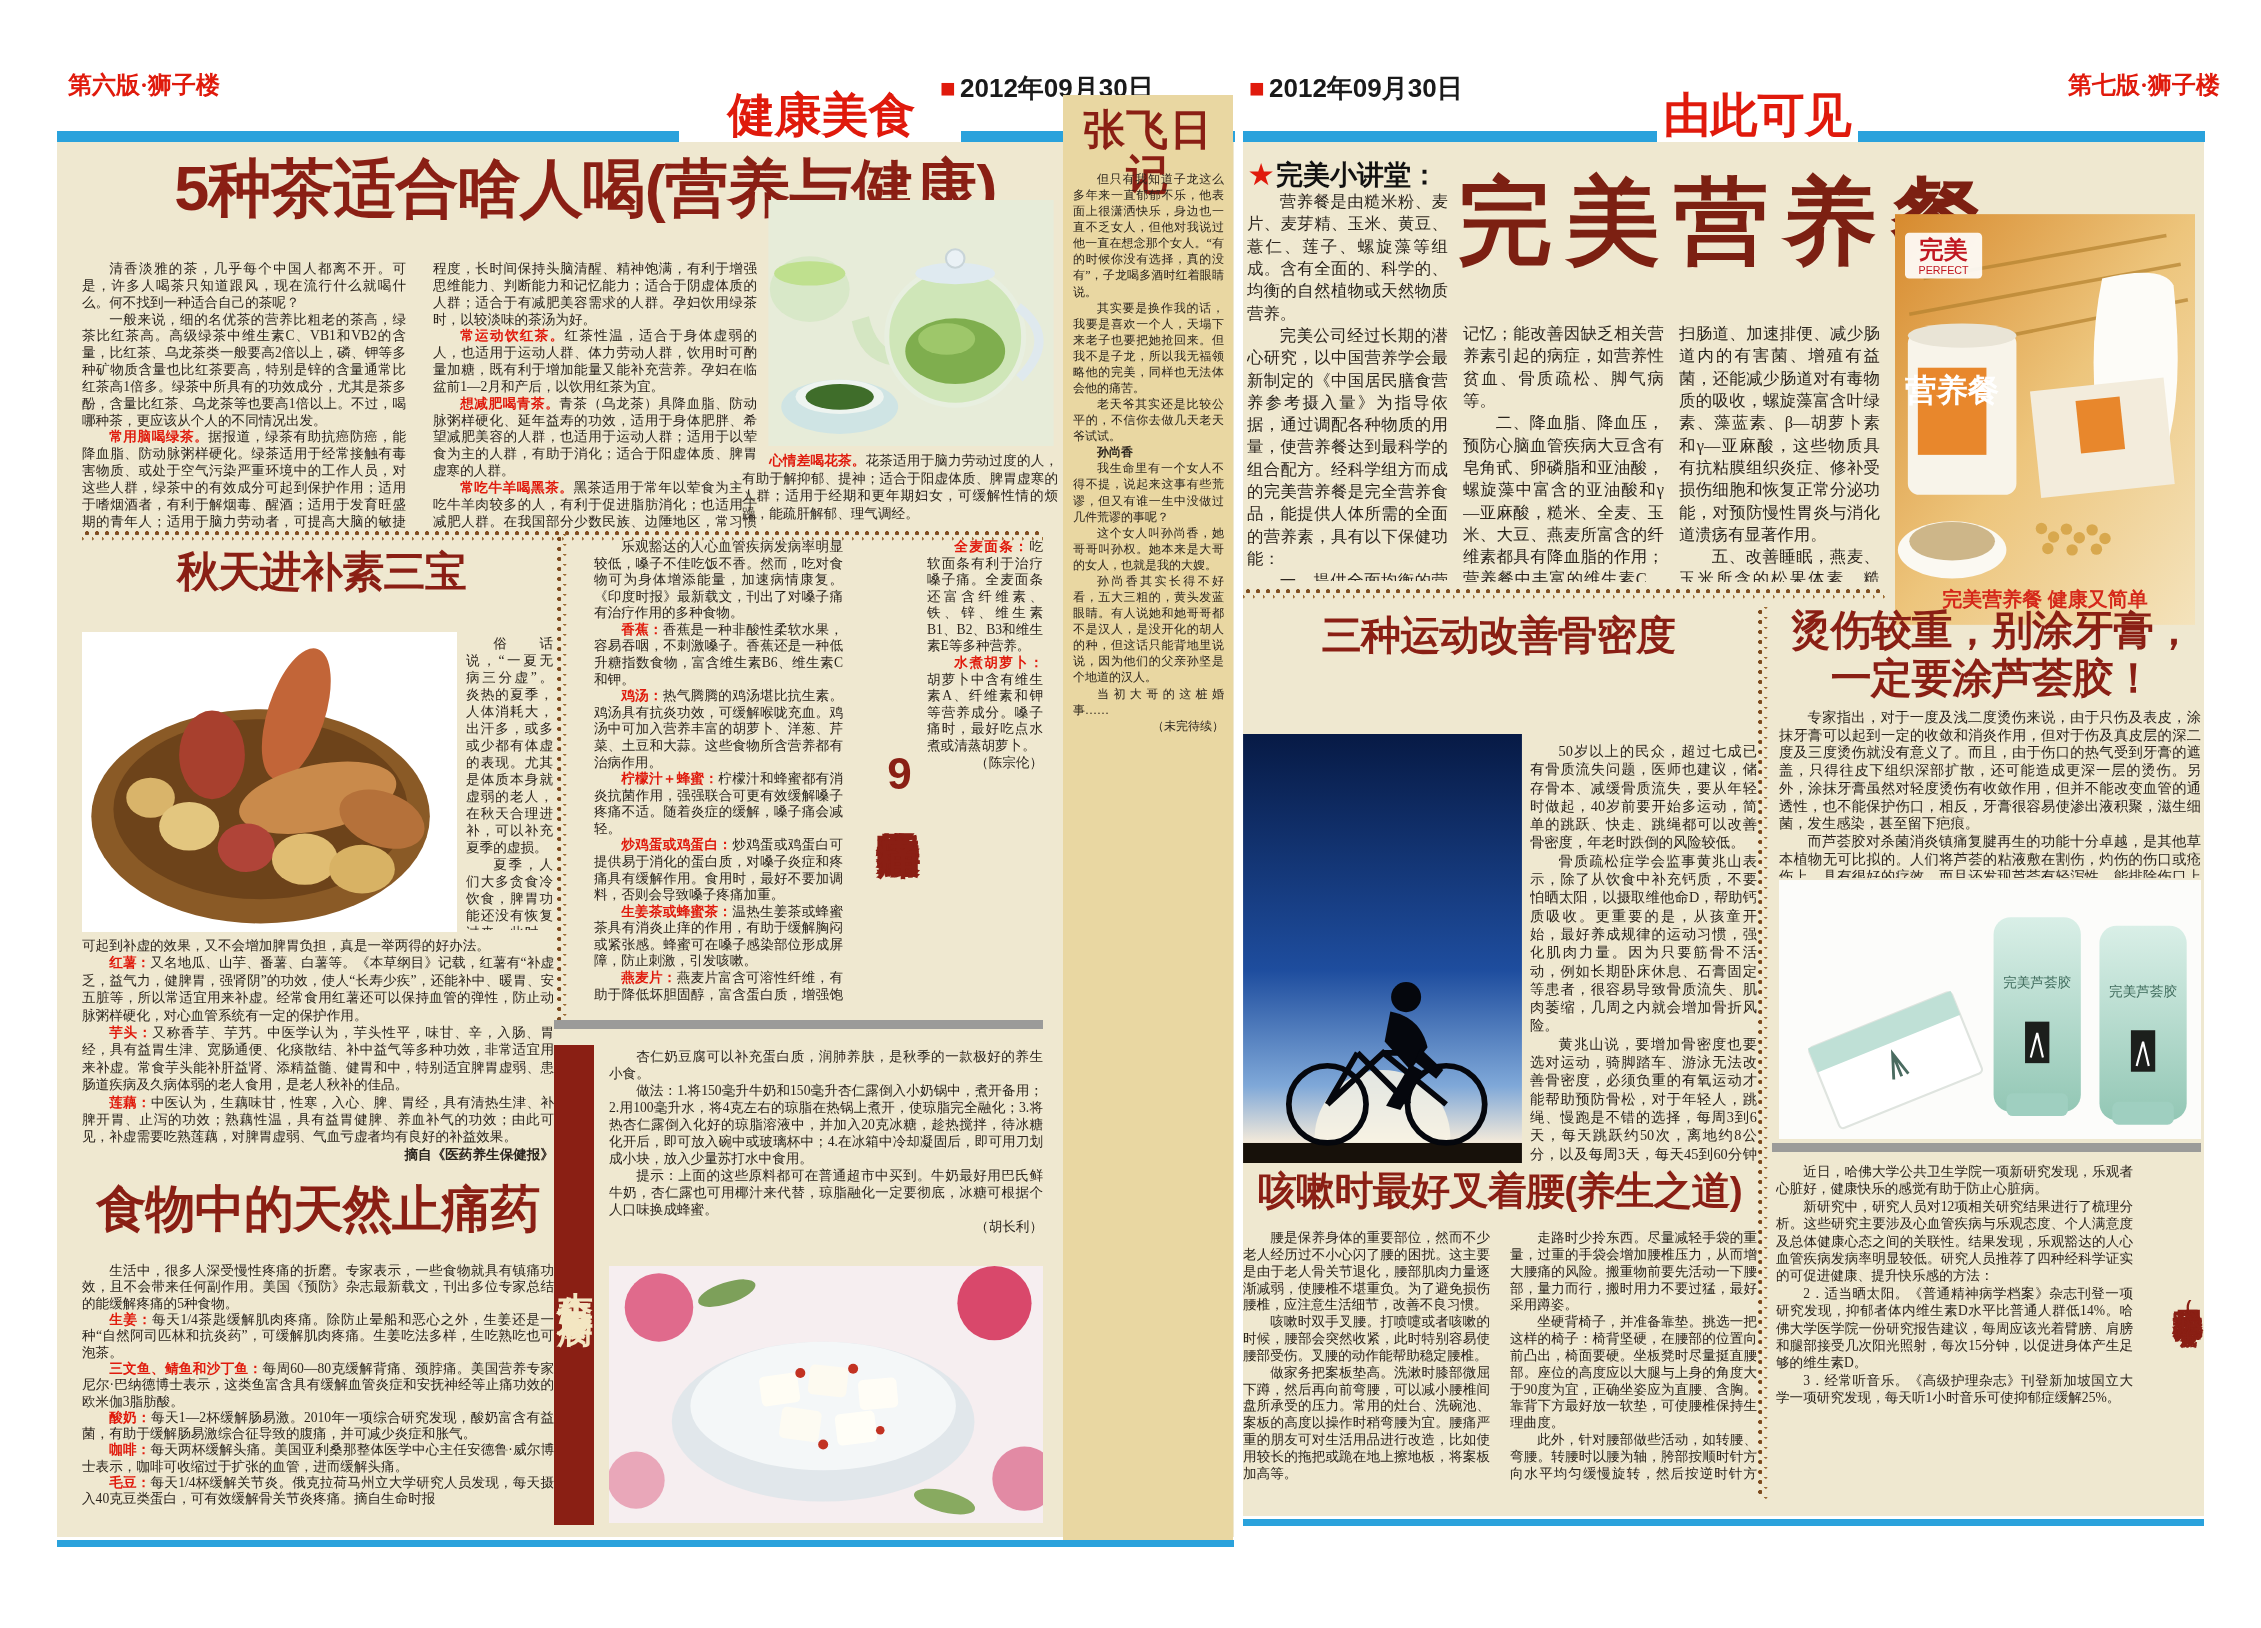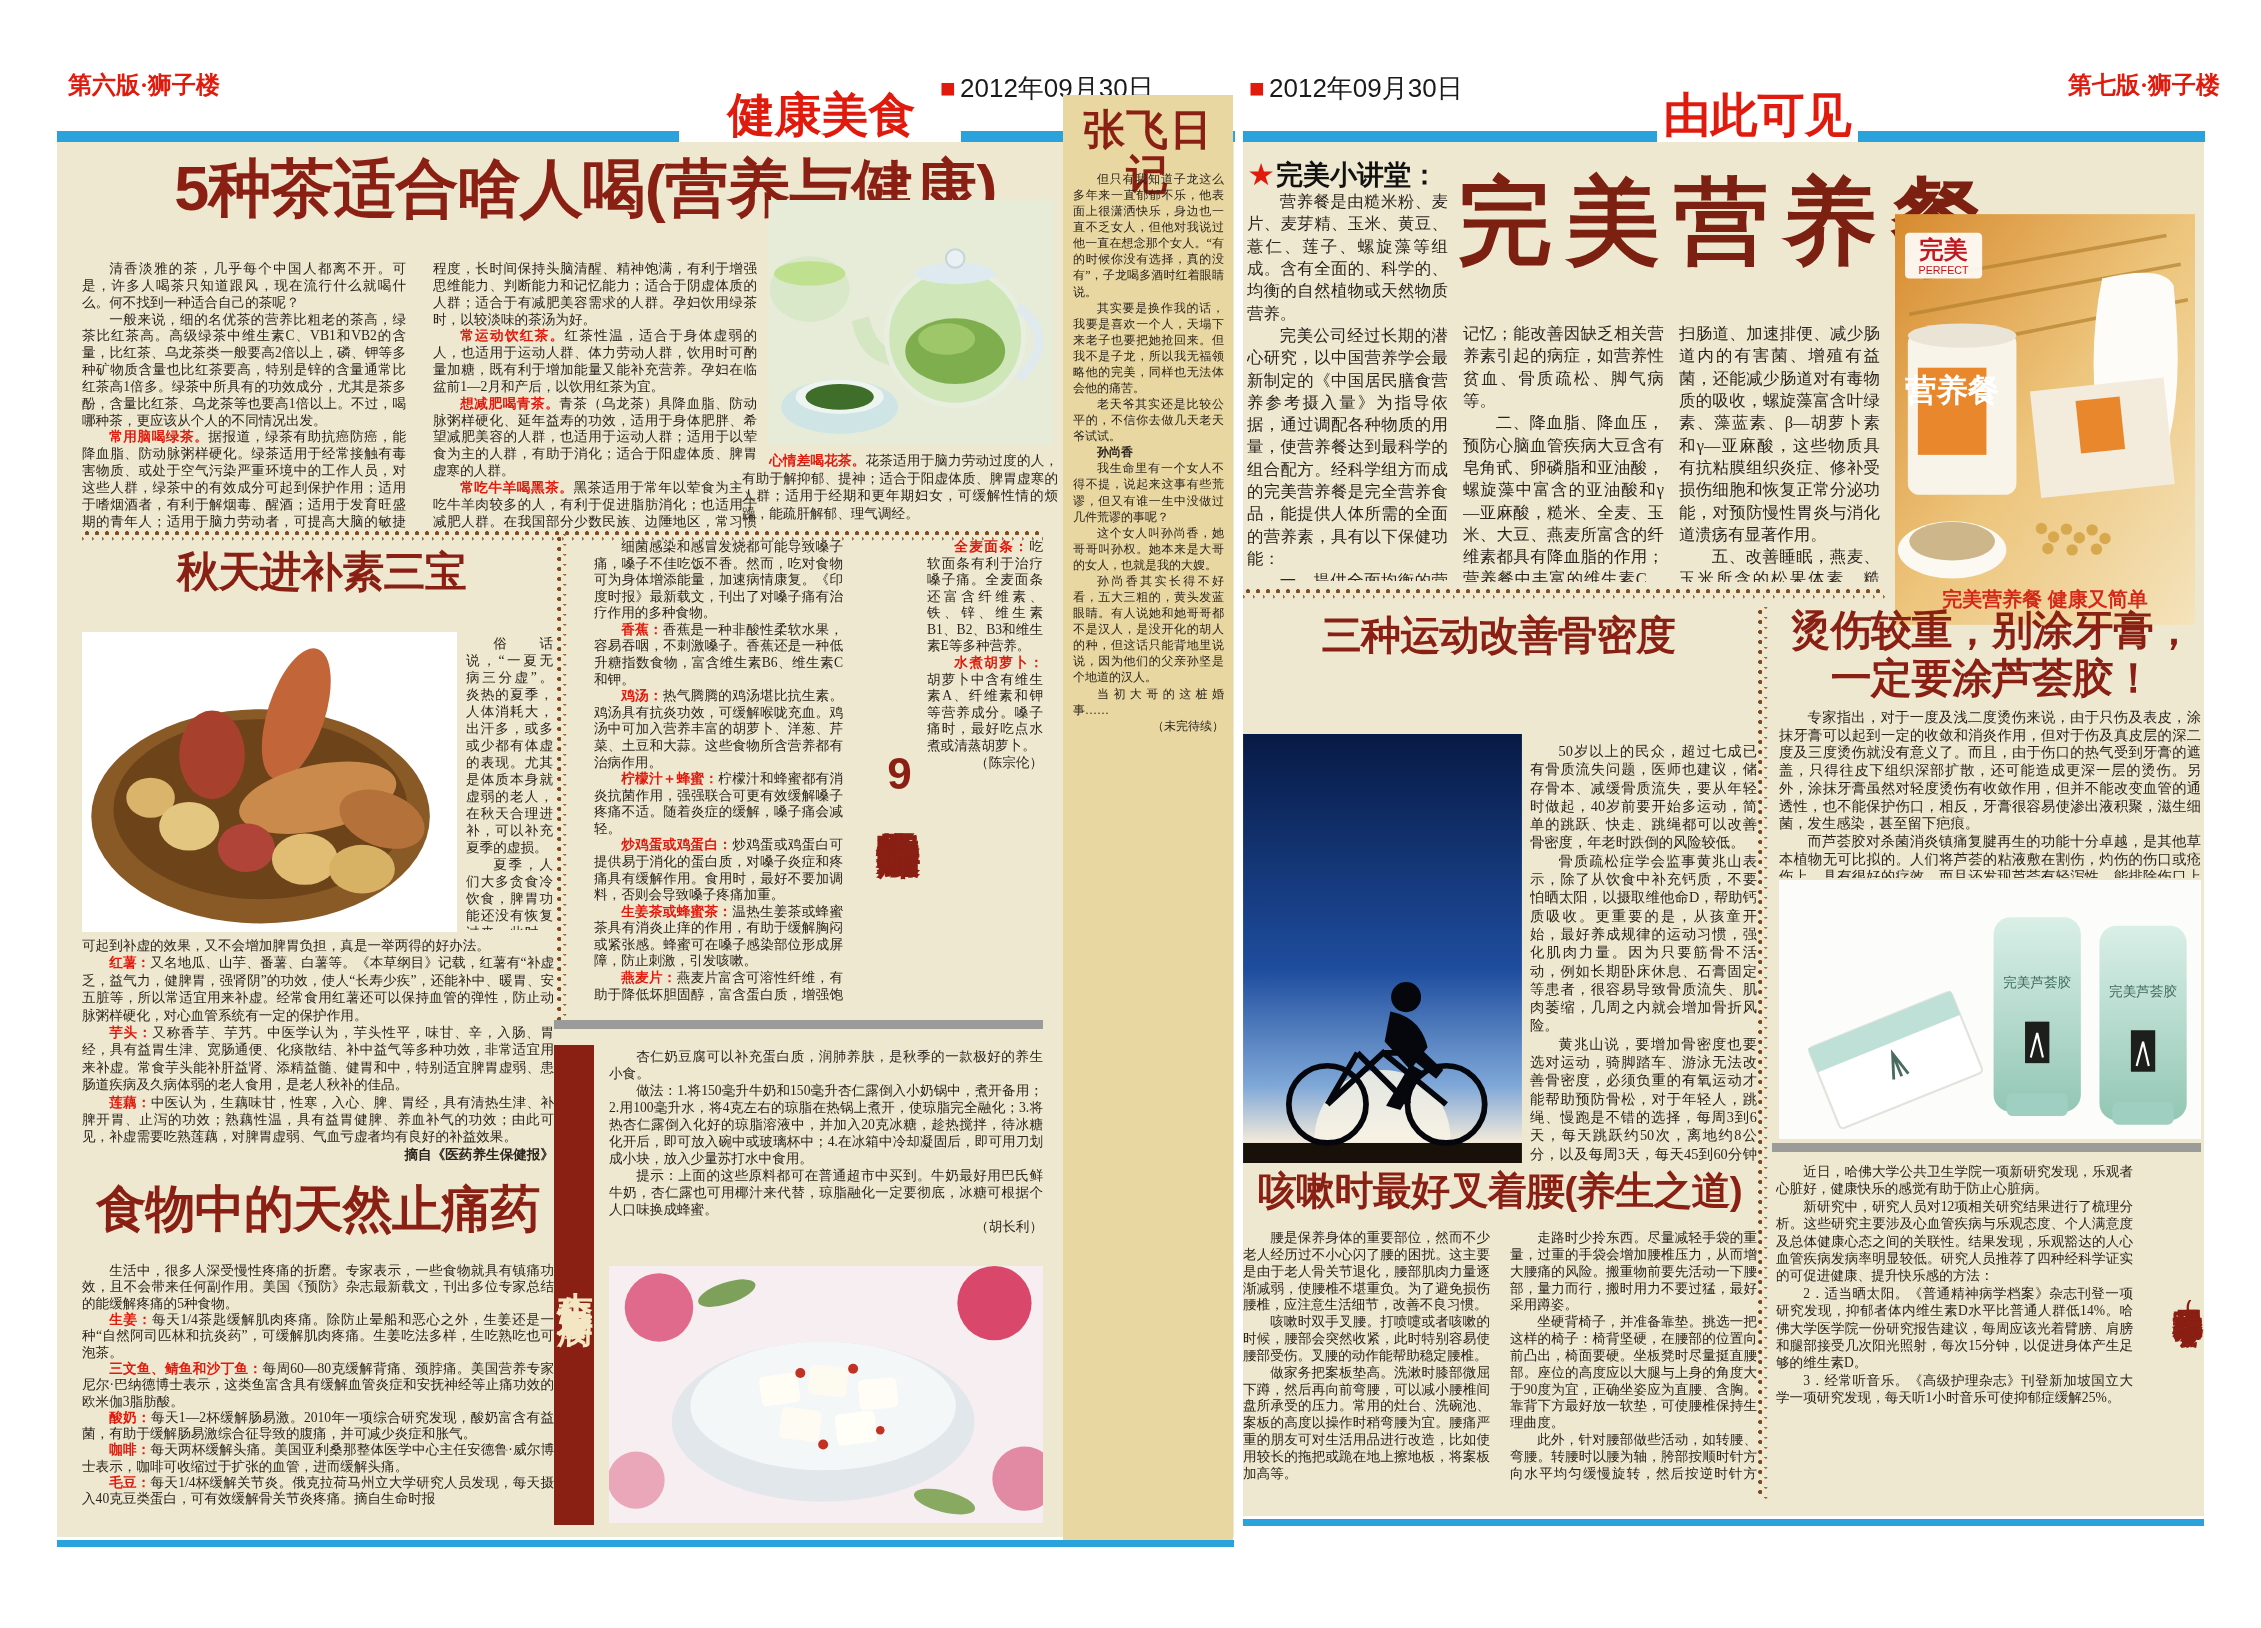--- a/index.html
+++ b/index.html
@@ -4,21 +4,21 @@
 <style>
   html,body{margin:0;padding:0;background:#fff;}
   #canvas{position:relative;width:2261px;height:1628px;background:#fff;overflow:hidden;
           font-family:"Liberation Serif",serif;}
   .abs{position:absolute;}
   .bluebar{background:#2aa2dc;}
   .cream{background:#efe8d0;}
   .tan{background:#e9d7a2;}
   .graybar{background:#9b9b99;}
   .redlabel{color:#e01a0c;font-weight:bold;font-family:"Liberation Serif",serif;}
-  .datebox{font-family:"Liberation Sans",sans-serif;font-weight:normal;font-size:26px;color:#1a1a1a;}
+  .datebox{font-family:"Liberation Sans",sans-serif;font-weight:bold;font-size:26px;color:#1a1a1a;}
   .datebox .sq{color:#e01a0c;margin-right:4.3px;}
   .sec{color:#e01a0c;font-weight:bold;font-size:47px;text-align:center;line-height:1;
        font-family:Liberation Sans, sans-serif;}
   .hl{font-family:"Liberation Sans",sans-serif;font-weight:bold;color:#8a1f14;
       text-align:center;line-height:1.08;letter-spacing:-0.7px;}
   .txt{color:#2b241d;text-align:justify;overflow:hidden;}
   .txt p{margin:0;text-indent:2em;}
   .txt p.noind{text-indent:0;}
   .txt p.src{text-indent:0;text-align:right;font-weight:bold;}
   .txt p.byl{text-indent:0;text-align:right;}
@@ -115,21 +115,21 @@
       <p class="noind">可起到补虚的效果，又不会增加脾胃负担，真是一举两得的好办法。</p>
       <p><span class="lead">红薯：</span>又名地瓜、山芋、番薯、白薯等。《本草纲目》记载，红薯有“补虚乏，益气力，健脾胃，强肾阴”的功效，使人“长寿少疾”，还能补中、暖胃、安五脏等，所以常适宜用来补虚。经常食用红薯还可以保持血管的弹性，防止动脉粥样硬化，对心血管系统有一定的保护作用。</p>
       <p><span class="lead">芋头：</span>又称香芋、芋艿。中医学认为，芋头性平，味甘、辛，入肠、胃经，具有益胃生津、宽肠通便、化痰散结、补中益气等多种功效，非常适宜用来补虚。常食芋头能补肝益肾、添精益髓、健胃和中，特别适宜脾胃虚弱、患肠道疾病及久病体弱的老人食用，是老人秋补的佳品。</p>
       <p><span class="lead">莲藕：</span>中医认为，生藕味甘，性寒，入心、脾、胃经，具有清热生津、补脾开胃、止泻的功效；熟藕性温，具有益胃健脾、养血补气的功效；由此可见，补虚需要吃熟莲藕，对脾胃虚弱、气血亏虚者均有良好的补益效果。</p>
       <p class="src">摘自《医药养生保健报》</p>
     </div>
 
   <div class="abs orn-v" style="left:555px;top:534px;width:15.7px;height:489px;"></div>
 
   <div class="abs txt" style="left:594px;top:539px;width:249px;height:464px;font-size:13.6px;line-height:1.22;">
-      <p>细菌感染和感冒发烧都可能导致嗓子痛，嗓子不佳吃饭不香。然而，吃对食物可为身体增添能量，加速病情康复。《印度时报》最新载文，刊出了对嗓子痛有治疗作用的多种食物。</p>
+      <p>乐观豁达的人心血管疾病发病率明显较低，嗓子不佳吃饭不香。然而，吃对食物可为身体增添能量，加速病情康复。《印度时报》最新载文，刊出了对嗓子痛有治疗作用的多种食物。</p>
       <p><span class="lead">香蕉：</span>香蕉是一种非酸性柔软水果，容易吞咽，不刺激嗓子。香蕉还是一种低升糖指数食物，富含维生素B6、维生素C和钾。</p>
       <p><span class="lead">鸡汤：</span>热气腾腾的鸡汤堪比抗生素。鸡汤具有抗炎功效，可缓解喉咙充血。鸡汤中可加入营养丰富的胡萝卜、洋葱、芹菜、土豆和大蒜。这些食物所含营养都有治病作用。</p>
       <p><span class="lead">柠檬汁＋蜂蜜：</span>柠檬汁和蜂蜜都有消炎抗菌作用，强强联合可更有效缓解嗓子疼痛不适。随着炎症的缓解，嗓子痛会减轻。</p>
       <p><span class="lead">炒鸡蛋或鸡蛋白：</span>炒鸡蛋或鸡蛋白可提供易于消化的蛋白质，对嗓子炎症和疼痛具有缓解作用。食用时，最好不要加调料，否则会导致嗓子疼痛加重。</p>
       <p><span class="lead">生姜茶或蜂蜜茶：</span>温热生姜茶或蜂蜜茶具有消炎止痒的作用，有助于缓解胸闷或紧张感。蜂蜜可在嗓子感染部位形成屏障，防止刺激，引发咳嗽。</p>
       <p><span class="lead">燕麦片：</span>燕麦片富含可溶性纤维，有助于降低坏胆固醇，富含蛋白质，增强饱腹感。燕麦片中加入香蕉或蜂蜜可缓解嗓子疼痛。</p>
     </div>
   <div class="abs vhead" style="left:852px;top:542px;width:69px;height:463px;font-size:44px;">9种食物缓解嗓子痛</div>
   <div class="abs txt" style="left:927px;top:539px;width:116px;height:464px;font-size:13.6px;line-height:1.22;">
       <p><span class="lead">全麦面条：</span>吃软面条有利于治疗嗓子痛。全麦面条还富含纤维素、铁、锌、维生素B1、B2、B3和维生素E等多种营养。</p>

